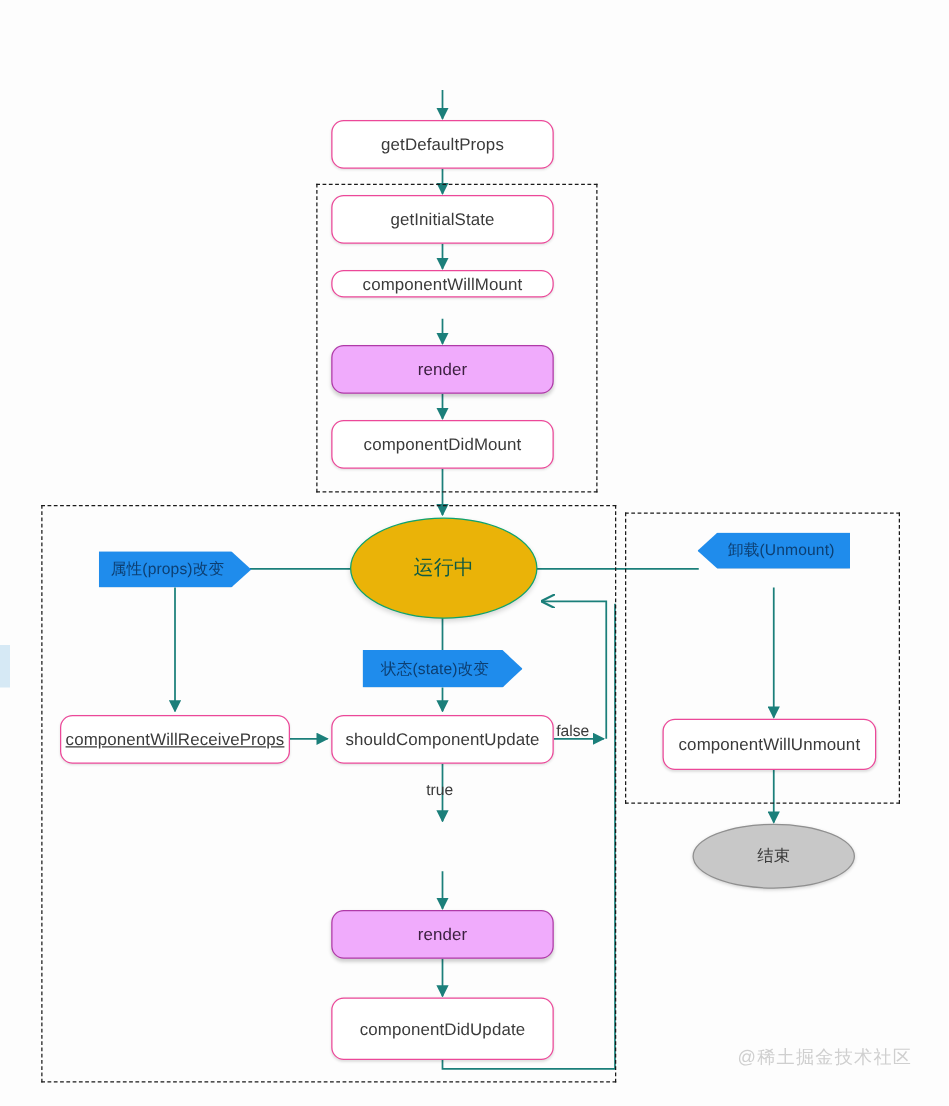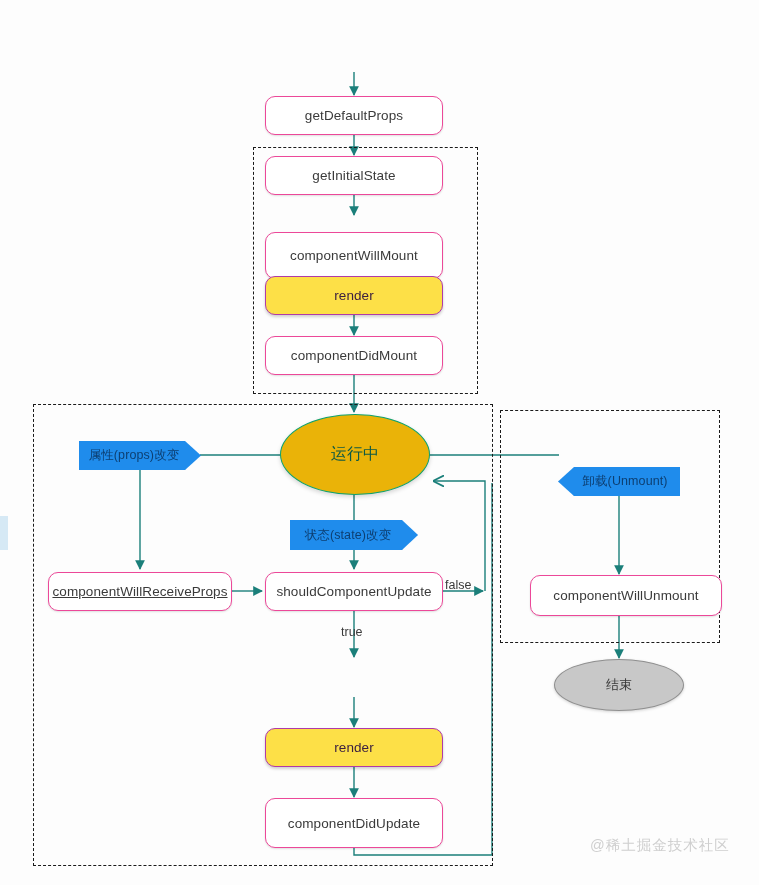--- a/index.html
+++ b/index.html
@@ -36,21 +36,21 @@
     letter-spacing: .1px;
     z-index: 3;
   }
   .node-box {
     background: #ffffff;
     border: 1px solid #ec4899;
     border-radius: 10px;
     box-shadow: 0 1px 2px rgba(0,0,0,.12);
   }
   .node-render {
-    background: #fde047;
+    background: #f0abfc;
     border: 1px solid #b03aa8;
     border-radius: 10px;
     color: #3c2040;
     box-shadow: 0 2px 3px rgba(0,0,0,.18);
   }
   .node-ellipse-gray {
     background: #c8c8c8;
     border: 1px solid #8f8f8f;
     border-radius: 50%;
     color: #3a3a3a;
@@ -173,21 +173,21 @@
 
 
   <div class="node node-box" style="left:265px; top:96px; width:178px; height:39px;">
     <span>getDefaultProps</span>
   </div>
 
   <div class="node node-box" style="left:265px; top:156px; width:178px; height:39px;">
     <span>getInitialState</span>
   </div>
 
-  <div class="node node-box" style="left:265px; top:232px; width:178px; height:47px;">
+  <div class="node node-box" style="left:265px; top:216px; width:178px; height:22px;">
     <span>componentWillMount</span>
   </div>
 
   <div class="node node-render" style="left:265px; top:276px; width:178px; height:39px;">
     <span>render</span>
   </div>
 
   <div class="node node-box" style="left:265px; top:336px; width:178px; height:39px;">
     <span>componentDidMount</span>
   </div>
@@ -197,42 +197,42 @@
   </div>
 
   <div class="node chevron chevron-right" style="left:79px; top:441px; width:122px; height:29px;">
     <span>属性(props)改变</span>
   </div>
 
   <div class="node chevron chevron-right" style="left:290px; top:520px; width:128px; height:30px;">
     <span>状态(state)改变</span>
   </div>
 
-  <div class="node chevron chevron-left" style="left:558px; top:467px; width:122px; height:29px;">
+  <div class="node chevron chevron-left" style="left:558px; top:426px; width:122px; height:29px;">
     <span>卸载(Unmount)</span>
   </div>
 
   <div class="node node-box" style="left:48px; top:572px; width:184px; height:39px;text-decoration:underline;">
     <span>componentWillReceiveProps</span>
   </div>
 
   <div class="node node-box" style="left:265px; top:572px; width:178px; height:39px;">
     <span>shouldComponentUpdate</span>
   </div>
 
 
   <div class="node node-render" style="left:265px; top:728px; width:178px; height:39px;">
     <span>render</span>
   </div>
 
   <div class="node node-box" style="left:265px; top:798px; width:178px; height:50px;">
     <span>componentDidUpdate</span>
   </div>
 
-  <div class="node node-box" style="left:530px; top:575px; width:192px; height:41px;">
+  <div class="node node-box" style="left:530px; top:575px; width:171px; height:41px;">
     <span>componentWillUnmount</span>
   </div>
 
   <div class="node node-ellipse-gray" style="left:554px; top:659px; width:130px; height:52px;">
     <span>结束</span>
   </div>
 
   <div class="edge-label" style="left:445px; top:578px;">false</div>
   <div class="edge-label" style="left:341px; top:625px;">true</div>
 

